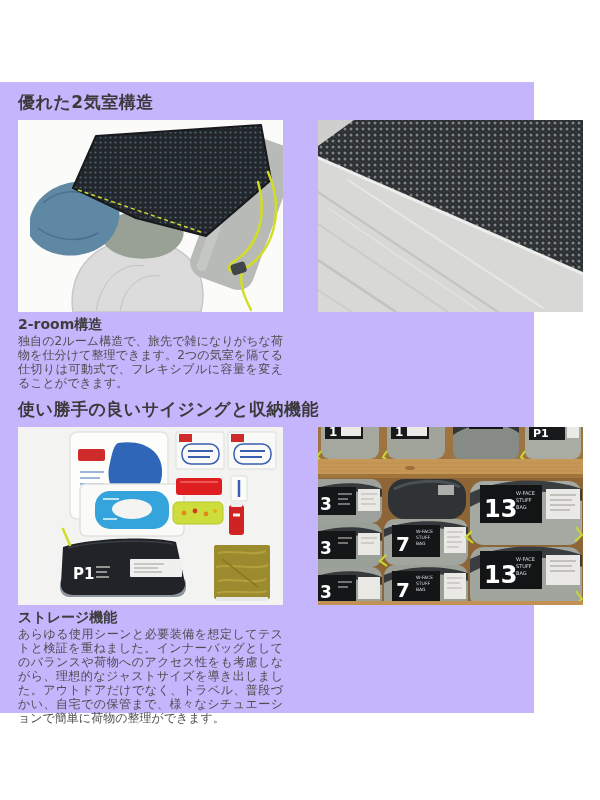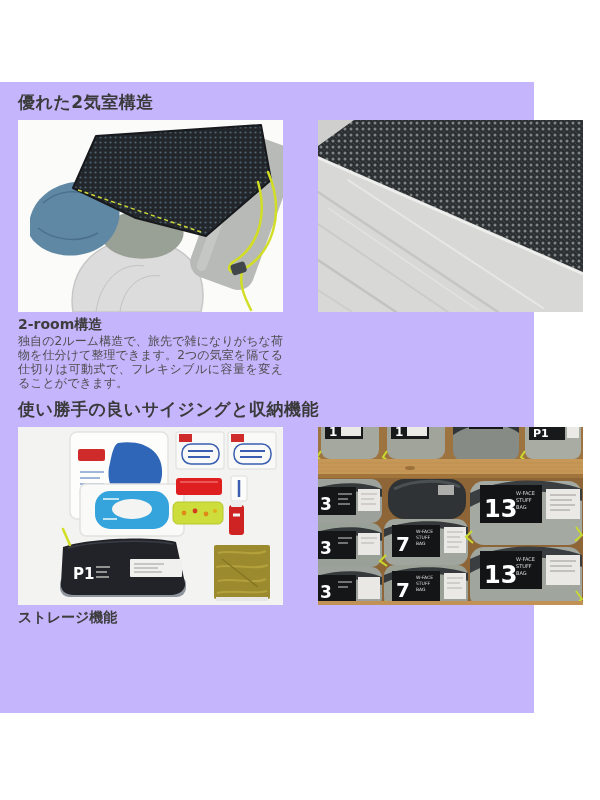--- a/index.html
+++ b/index.html
@@ -166,20 +166,21 @@
           </g>
           <g>
             <rect x="196" y="118" width="56" height="54" rx="2" fill="#9c8a2e"></rect>
             <path d="M200,126 C214,122 236,130 248,124 M198,140 C214,136 236,144 250,138 M200,154 C214,150 236,158 248,152 M199,166 C214,162 236,168 249,164" stroke="#b3a13e" stroke-width="2" fill="none"></path>
             <path d="M204,132 L240,160" stroke="#857722" stroke-width="1.5"></path>
             <rect x="198" y="170" width="52" height="4" fill="#e8e8e6"></rect>
           </g>
         </svg>
         <figcaption>
           <div class="cap-title">ストレージ機能</div>
+          <p class="cap-text">あらゆる使用シーンと必要装備を想定してテストと検証を重ねました。インナーバッグとしてのバランスや荷物へのアクセス性をも考慮しながら、理想的なジャストサイズを導き出しました。アウトドアだけでなく、トラベル、普段づかい、自宅での保管まで、様々なシチュエーションで簡単に荷物の整理ができます。</p>
         </figcaption>
       </figure>
 
       <figure class="col" style="margin:0">
         <svg class="photo" viewBox="0 0 265 178" height="178" xmlns="http://www.w3.org/2000/svg">
           <rect width="265" height="178" fill="#b08349"></rect>
           <rect x="0" y="0" width="265" height="32" fill="#9d7340"></rect>
 
           <g>
             <rect x="3" y="-10" width="58" height="42" rx="9" fill="#a4a89f"></rect>

